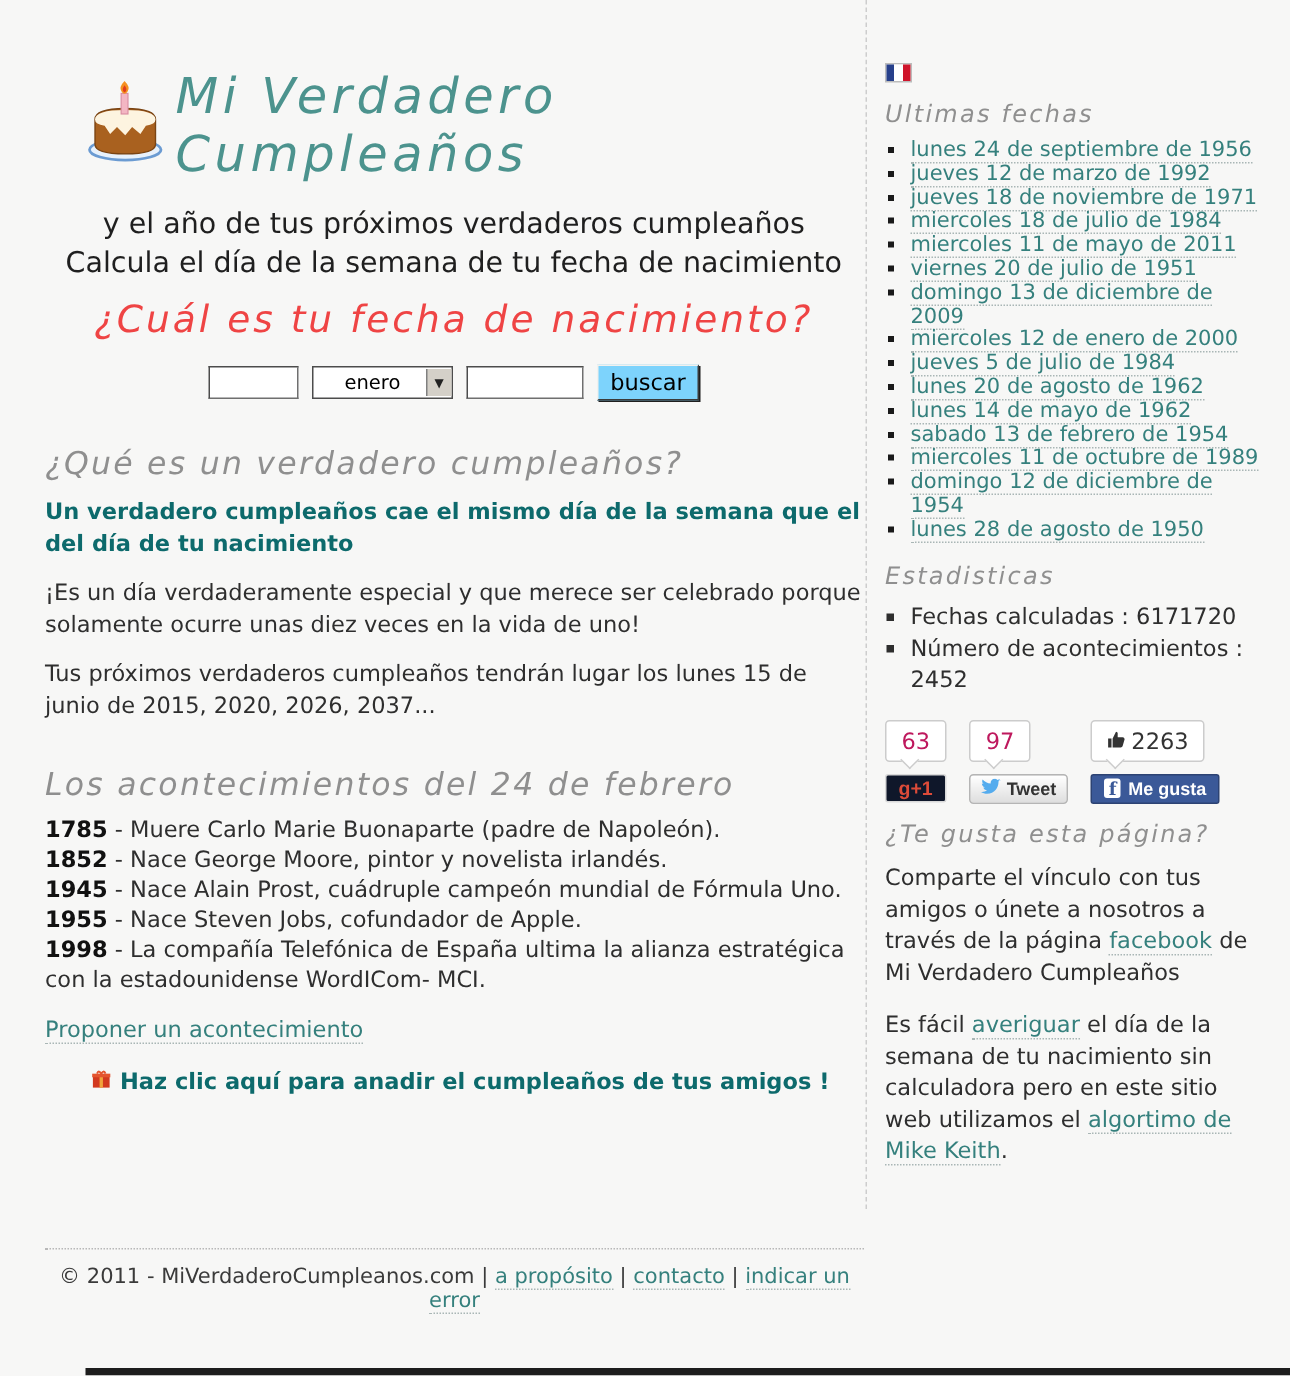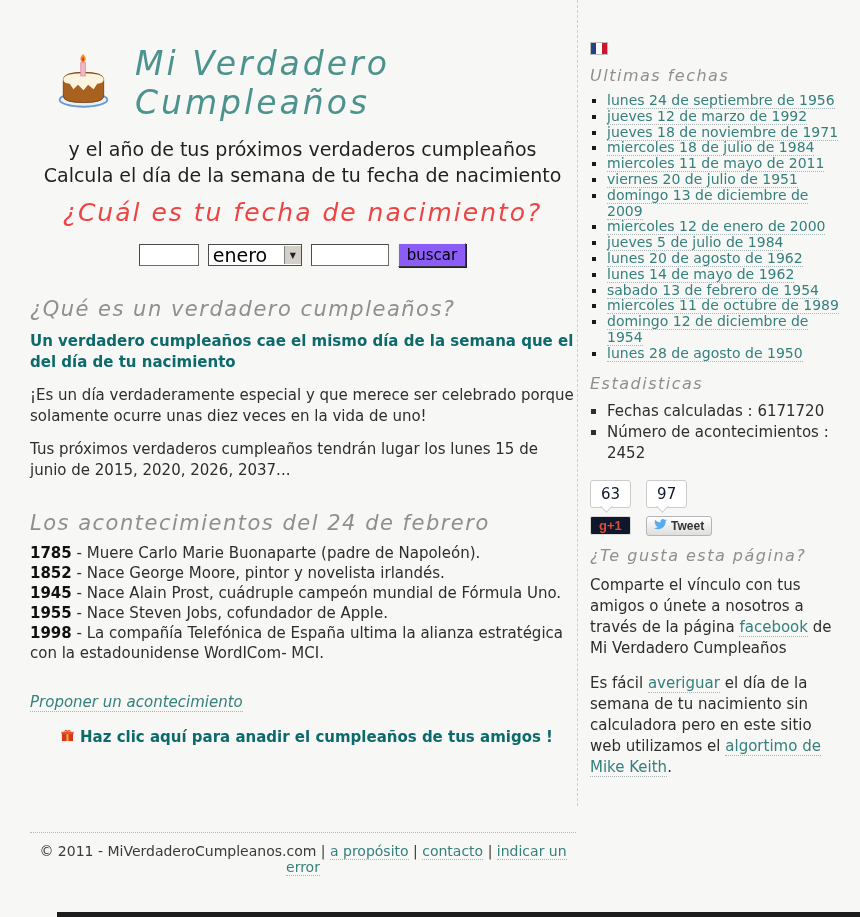--- a/index.html
+++ b/index.html
@@ -10,60 +10,60 @@
     font-size:15px;
   }
   .page{display:flex;align-items:stretch;padding-left:30px;}
   .main{width:545px;padding-top:44px;box-sizing:border-box;}
   .sidebar{width:262px;box-sizing:border-box;margin-left:2px;padding:40px 0 14px 12px;border-left:1px dashed #cdcdcd;}
 
   
   .hand{font-style:italic;letter-spacing:1.5px;font-weight:400;color:#8f8f8f;}
 
   
-  .brand{display:flex;align-items:center;gap:24px;margin-left:26px;}
+  .brand{display:flex;align-items:center;gap:6px;margin-left:26px;}
   .brand-title{font-style:italic;letter-spacing:3px;font-size:33px;color:#4c938e;}
   .subtitle{text-align:center;font-size:19px;color:#1f1f1f;margin-top:14px;line-height:26px;}
   .question{text-align:center;font-size:25px;color:#4a4a4a;margin-top:10px;letter-spacing:2px;}
 
   
   .birthform{display:flex;justify-content:center;align-items:center;gap:9px;margin-top:16px;}
   .tinput{width:52px;height:18px;border:1px solid #6f6f6f;border-top-color:#4c4c4c;border-left-color:#4c4c4c;background:#fff;font-size:13px;padding:1px 3px;}
   .tinput.year{width:70px;}
   .selbox{display:flex;align-items:center;width:92px;height:20px;border:1px solid #4c4c4c;background:#fff;cursor:pointer;}
-  .selbox .sel-label{flex:1;font-size:19px;padding-left:4px;color:#000;}
+  .selbox .sel-label{flex:1;font-size:13px;padding-left:4px;color:#000;text-align:center;}
   .selbox .sel-arrow{width:16px;height:18px;background:#d4d0c8;border-left:1px solid #808080;display:flex;align-items:center;justify-content:center;font-size:8px;color:#222;}
-  .btn-buscar{height:24px;background:#8b5cf6;border:1px solid;border-color:#f2f1ee #3a3a3a #3a3a3a #f2f1ee;box-shadow:1px 1px 0 #1f1f1f;font-size:15px;padding:1px 8px;color:#000;cursor:pointer;font-family:inherit;}
+  .btn-buscar{height:24px;background:#7dd3fc;border:1px solid;border-color:#f2f1ee #3a3a3a #3a3a3a #f2f1ee;box-shadow:1px 1px 0 #1f1f1f;font-size:15px;padding:1px 8px;color:#000;cursor:pointer;font-family:inherit;}
 
   
   .sect-head{font-size:21px;margin:30px 0 8px 0;}
   .lead{color:#0d6a6c;font-weight:bold;line-height:21px;margin:10px 0;}
   .para{line-height:21px;margin:12px 0;}
   .events{margin:8px 0 2px 0;line-height:20px;}
   .event-line b{color:#111;}
-  .propose{display:inline-block;margin-top:28px;font-size:15px;font-style:italic;}
+  .propose{display:inline-block;margin-top:12px;font-size:15px;}
   .addfriends{display:flex;align-items:center;gap:6px;margin-top:16px;font-weight:bold;color:#0d6a6c;padding-left:31px;}
   .addfriends a{color:#0d6a6c;text-decoration:none;cursor:pointer;}
 
   
   .tl{color:#35807d;text-decoration:none;border-bottom:1px dotted #a9b6b5;cursor:pointer;}
 
   
   .flag{display:inline-block;width:16px;height:11px;border:1px solid #bcbcbc;box-sizing:content-box;line-height:0;}
   .flag span{display:inline-block;width:33.3%;height:100%;}
   .side-head{font-size:16px;margin:8px 0 6px 0;}
   ul.squares{list-style:square;margin:8px 0 0 0;padding-left:17px;color:#1a1a1a;}
   ul.dates li{font-size:14px;line-height:15.8px;}
   ul.stats li{font-size:15px;line-height:21px;color:#2e2e2e;}
   .side-para{line-height:21px;margin:10px 0 14px 0;width:248px;}
 
   
   .social{display:flex;gap:15px;align-items:flex-start;margin:16px 0 10px 0;}
   .widget{display:flex;flex-direction:column;align-items:flex-start;}
-  .bubble{position:relative;background:#fff;border:1px solid #ccc;border-radius:3px;padding:4px 10px;font-size:15px;color:#0f172a;margin-bottom:8px;display:flex;align-items:center;gap:4px;}
+  .bubble{position:relative;background:#fff;border:1px solid #ccc;border-radius:3px;padding:4px 10px;font-size:15px;color:#be185d;margin-bottom:8px;display:flex;align-items:center;gap:4px;}
   .bubble::after{content:"";position:absolute;left:11px;bottom:-4.5px;width:8px;height:8px;background:#fff;border-right:1px solid #ccc;border-bottom:1px solid #ccc;transform:rotate(45deg);}
   .bubble.fb{color:#333;}
   .gplus-btn{background:#0f172a;border:1px solid #d9d9d9;border-radius:2px;padding:1px 8px;font-size:13px;font-weight:bold;color:#dd4b39;cursor:pointer;}
   .tweet-btn{display:flex;align-items:center;gap:4px;background:linear-gradient(#ffffff,#dedede);border:1px solid #b5b5b5;border-radius:3px;padding:2px 7px;font-size:12px;font-weight:bold;color:#333;cursor:pointer;}
   .fb-btn{display:flex;align-items:center;gap:5px;background:#3b5998;border:1px solid #2d4373;border-radius:2px;padding:2px 8px;font-size:12px;font-weight:bold;color:#fff;cursor:pointer;}
   .fb-f{font-family:"DejaVu Serif",serif;font-weight:bold;background:#fff;color:#3b5998;width:11px;height:13px;display:inline-flex;align-items:flex-end;justify-content:center;font-size:12px;line-height:11px;border-radius:2px;}
 
   
   .footer{width:546px;margin-left:30px;margin-top:26px;border-top:1px dotted #b8b8b8;padding-top:10px;}
   .copyright{text-align:center;font-size:14px;color:#3a3a3a;}
@@ -204,20 +204,32 @@
       </div>
       <div class="widget">
         <span class="bubble">97</span>
         <button class="tweet-btn">
           <span><svg viewBox="0 0 24 20" width="13" height="11">
                 <path fill="#55acee" d="M24 2.4c-.9.4-1.8.7-2.8.8 1-.6 1.8-1.6 2.1-2.7-.9.6-2 1-3.1 1.2C19.3.6 18.1 0 16.7 0c-2.6 0-4.8 2.2-4.8 4.9 0 .4 0 .8.1 1.1C8 5.8 4.4 3.9 2 1 .9 2.9 1.5 5.4 3.3 6.6c-.8 0-1.5-.2-2.2-.6v.1c0 2.4 1.7 4.4 3.9 4.8-.4.1-.8.2-1.3.2-.3 0-.6 0-.9-.1.6 2 2.4 3.4 4.6 3.4-1.7 1.3-3.8 2.1-6.1 2.1H0c2.2 1.4 4.8 2.2 7.5 2.2 9.1 0 14-7.6 14-14.2v-.6c1-.7 1.8-1.6 2.5-2.5z"></path>
               </svg></span>
           <span>Tweet</span>
         </button>
       </div>
+      <div class="widget">
+        <span class="bubble fb">
+          <span><svg viewBox="0 0 16 16" width="12" height="12">
+                <path fill="#333" d="M1 7h3v8H1zM5 15h7.2c.8 0 1.5-.5 1.7-1.3l1.5-5A1.8 1.8 0 0 0 13.7 6H9.5V2.5A1.5 1.5 0 0 0 8 1L5 7z"></path>
+              </svg></span>
+          <span>2263</span>
+        </span>
+        <button class="fb-btn">
+          <span class="fb-f">f</span>
+          <span>Me gusta</span>
+        </button>
+      </div>
     </div>
 
     <div class="side-head hand">¿Te gusta esta página?</div>
     <div class="side-para">
       <span>Comparte el vínculo con tus amigos o únete a nosotros a través de la página</span>
       <a class="tl">facebook</a>
       <span>de Mi Verdadero Cumpleaños</span>
     </div>
 
     <div class="side-para">

